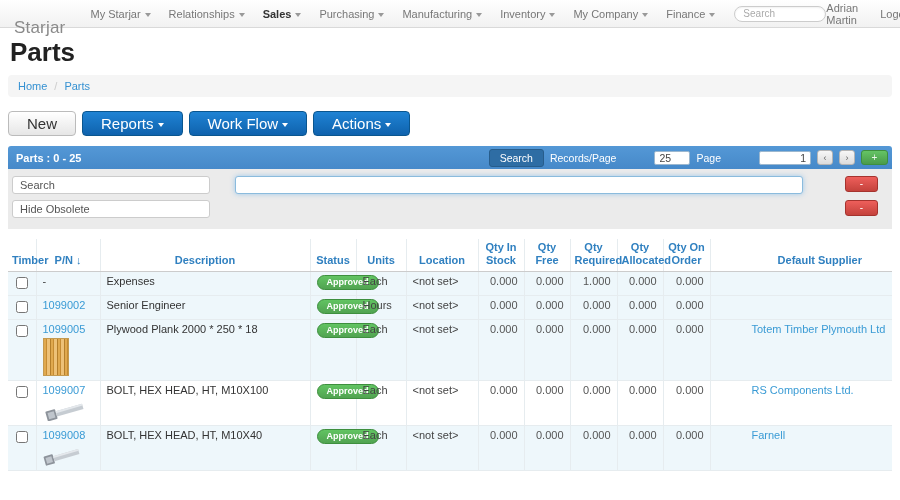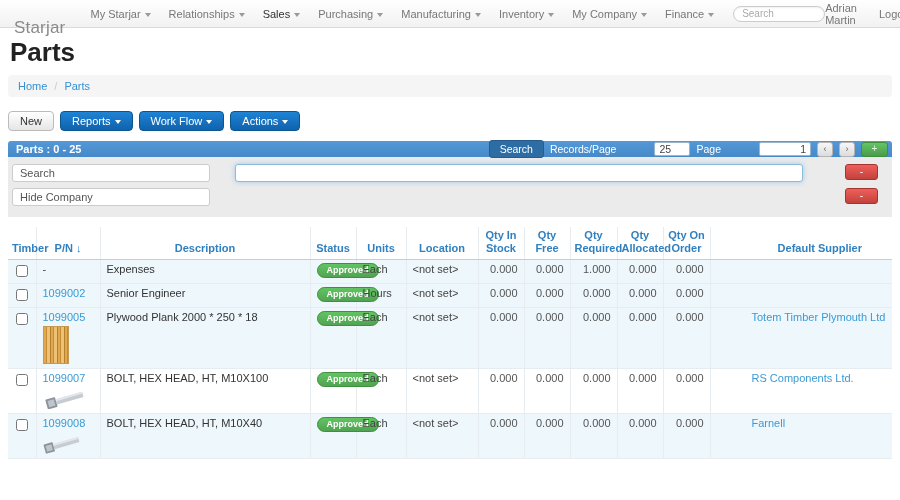--- a/index.html
+++ b/index.html
@@ -5,47 +5,47 @@
   * { margin:0; padding:0; box-sizing:border-box; }
   html,body { width:900px; height:500px; overflow:hidden; background:#fff;
     font-family:"Liberation Sans", sans-serif; font-size:11px; color:#444; }
 
   
   .navbar { height:28px; display:flex; align-items:center; padding:0 14px;
     background:linear-gradient(#ffffff,#f1f1f1); border-bottom:1px solid #d9d9d9; }
   .brand { font-size:17px; color:#8a8a8a; margin-right:16px; letter-spacing:.2px;margin-top:28px; }
   .nav-menu { display:flex; align-items:center; }
   .nav-item { color:#777; padding:0 9px; font-size:11px; cursor:pointer; white-space:nowrap; }
-  .nav-item.active { color:#333; font-weight:normal; }
+  .nav-item.active { color:#333; font-weight:bold; }
   .caret { display:inline-block; margin-left:4px; border-left:3px solid transparent;
     border-right:3px solid transparent; border-top:4px solid #999; vertical-align:middle; }
   .nav-search { margin-left:10px; width:92px; height:16px; border:1px solid #ccc;
     border-radius:10px; padding:0 8px; font-size:10px; color:#666; outline:none;
     box-shadow:inset 0 1px 2px rgba(0,0,0,.06); }
   .nav-search::placeholder { color:#aaa; }
   .nav-right { margin-left:auto; display:flex; align-items:center; gap:22px; }
   .nav-right span { color:#777; cursor:pointer; }
 
   
   .content { padding:0 8px; }
   .page-title { font-size:26px; font-weight:bold; color:#222; margin:9px 0 7px 2px; }
   .breadcrumb { background:#f5f5f5; border-radius:4px; padding:5px 10px; display:flex;
     gap:7px; align-items:center; }
   .breadcrumb a { color:#3591d2; text-decoration:none; cursor:pointer; }
   .breadcrumb .sep { color:#ccc; }
 
   
   .btn-row { margin:14px 0 10px 0; display:flex; gap:6px; }
-  .btn { font-size:11px; padding:3px 11px; border-radius:4px; cursor:pointer;
+  .btn { font-size:15px; padding:3px 18px; border-radius:4px; cursor:pointer;
     border:1px solid #bbb; background:linear-gradient(#ffffff,#e6e6e6); color:#333; }
   .btn-primary { background:linear-gradient(#1f83d4,#0f62ad); border-color:#0a568f; color:#fff; }
   .btn-primary .caret { border-top-color:#fff; }
 
   
-  .list-bar { height:16px; background:linear-gradient(#5498d6,#4689c9); border-radius:3px 3px 0 0;
+  .list-bar { height:23px; background:linear-gradient(#5498d6,#4689c9); border-radius:3px 3px 0 0;
     display:flex; align-items:center; padding:0 4px 0 8px; color:#fff;justify-content:space-between; }
   .list-bar .ltitle { font-weight:bold; font-size:11px; }
   .bar-controls { margin-left:auto; display:flex; align-items:center; gap:6px; }
   .bar-btn-search { background:#2e6da4; border:1px solid #275d8c; color:#fff; border-radius:3px;
     font-size:10.5px; padding:2px 10px; cursor:pointer; }
   .bar-label { font-size:10.5px; }
   .bar-input { height:14px; border:1px solid #9bb7cf; border-radius:2px; font-size:10.5px;
     padding:0 4px; outline:none; color:#444;margin-left:32px; }
   .rpp { width:36px; }
   .pageno { width:52px; text-align:right; }
@@ -142,21 +142,21 @@
   </div>
 
   <div class="filter-area">
     <div>
         <div class="filter-row">
           <div class="filter-field">Search</div>
           <input class="filter-input" style="">
           <button class="btn-remove">-</button>
         </div>
         <div class="filter-row">
-          <div class="filter-field">Hide Company</div>
+          <div class="filter-field">Hide Obsolete</div>
           <button class="btn-remove">-</button>
         </div>
       </div>
   </div>
 
   <table>
     <colgroup>
       <col style="width:28px">
         <col style="width:64px">
         <col style="width:210px">

